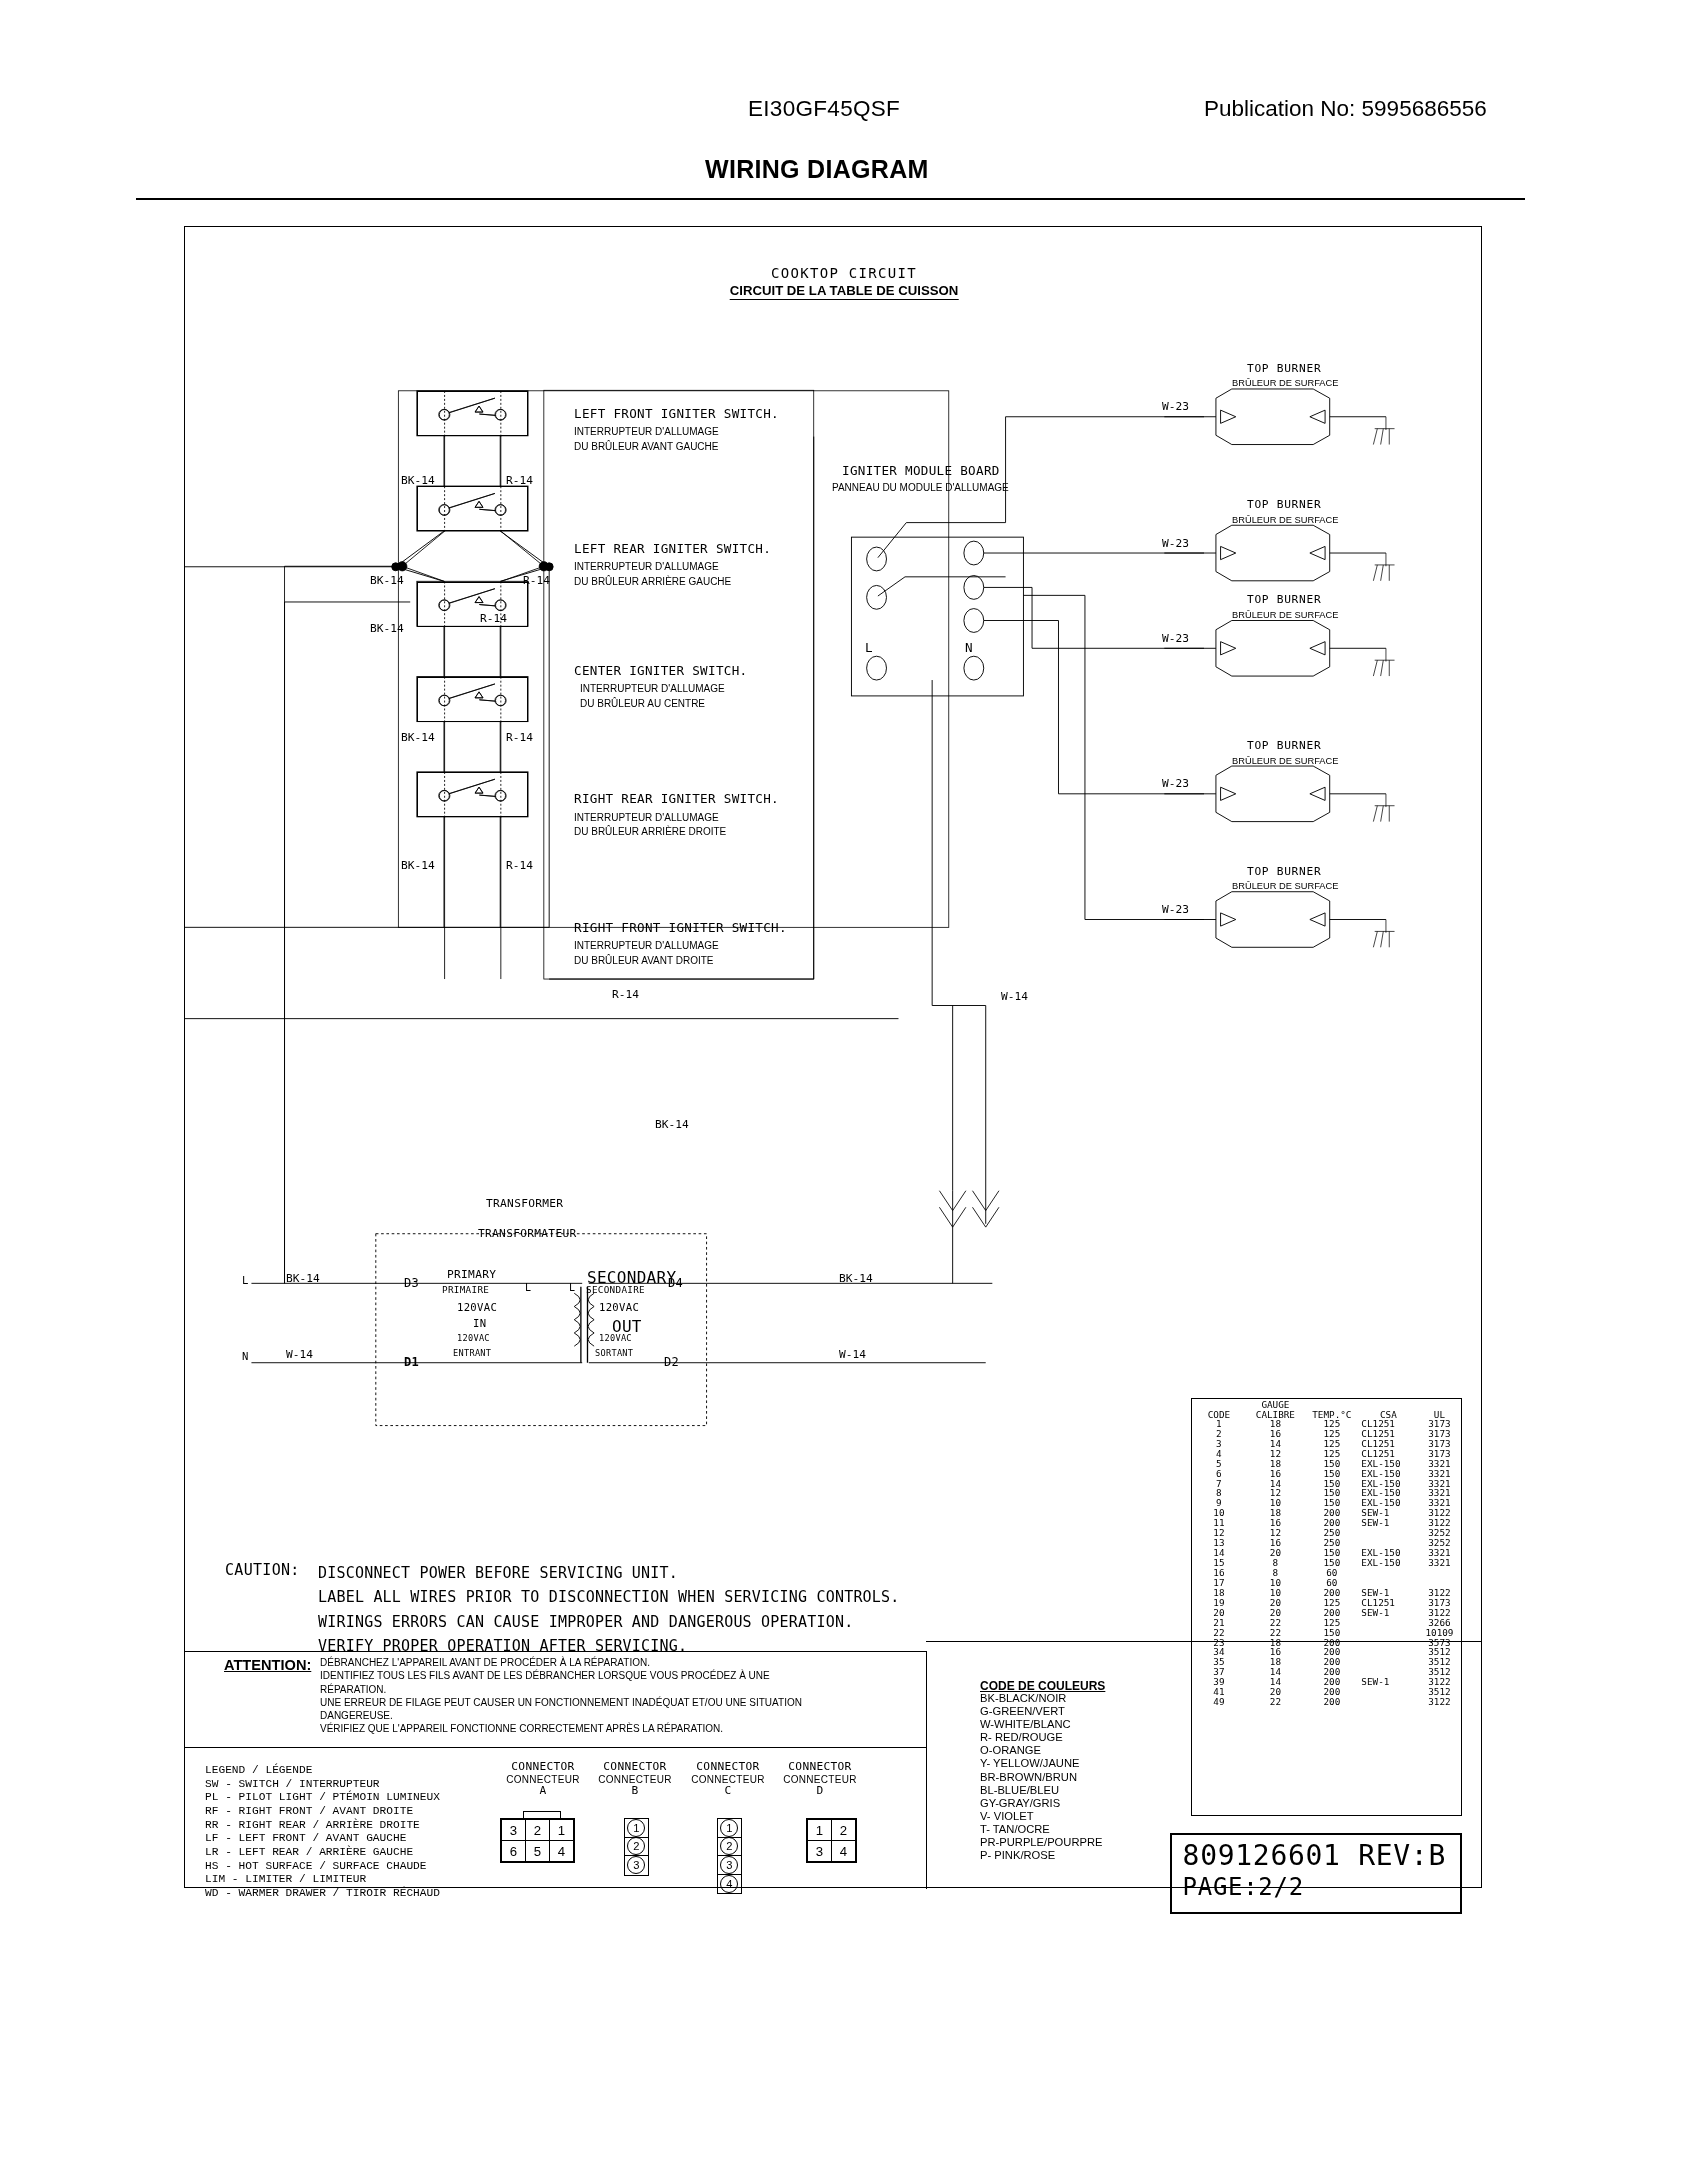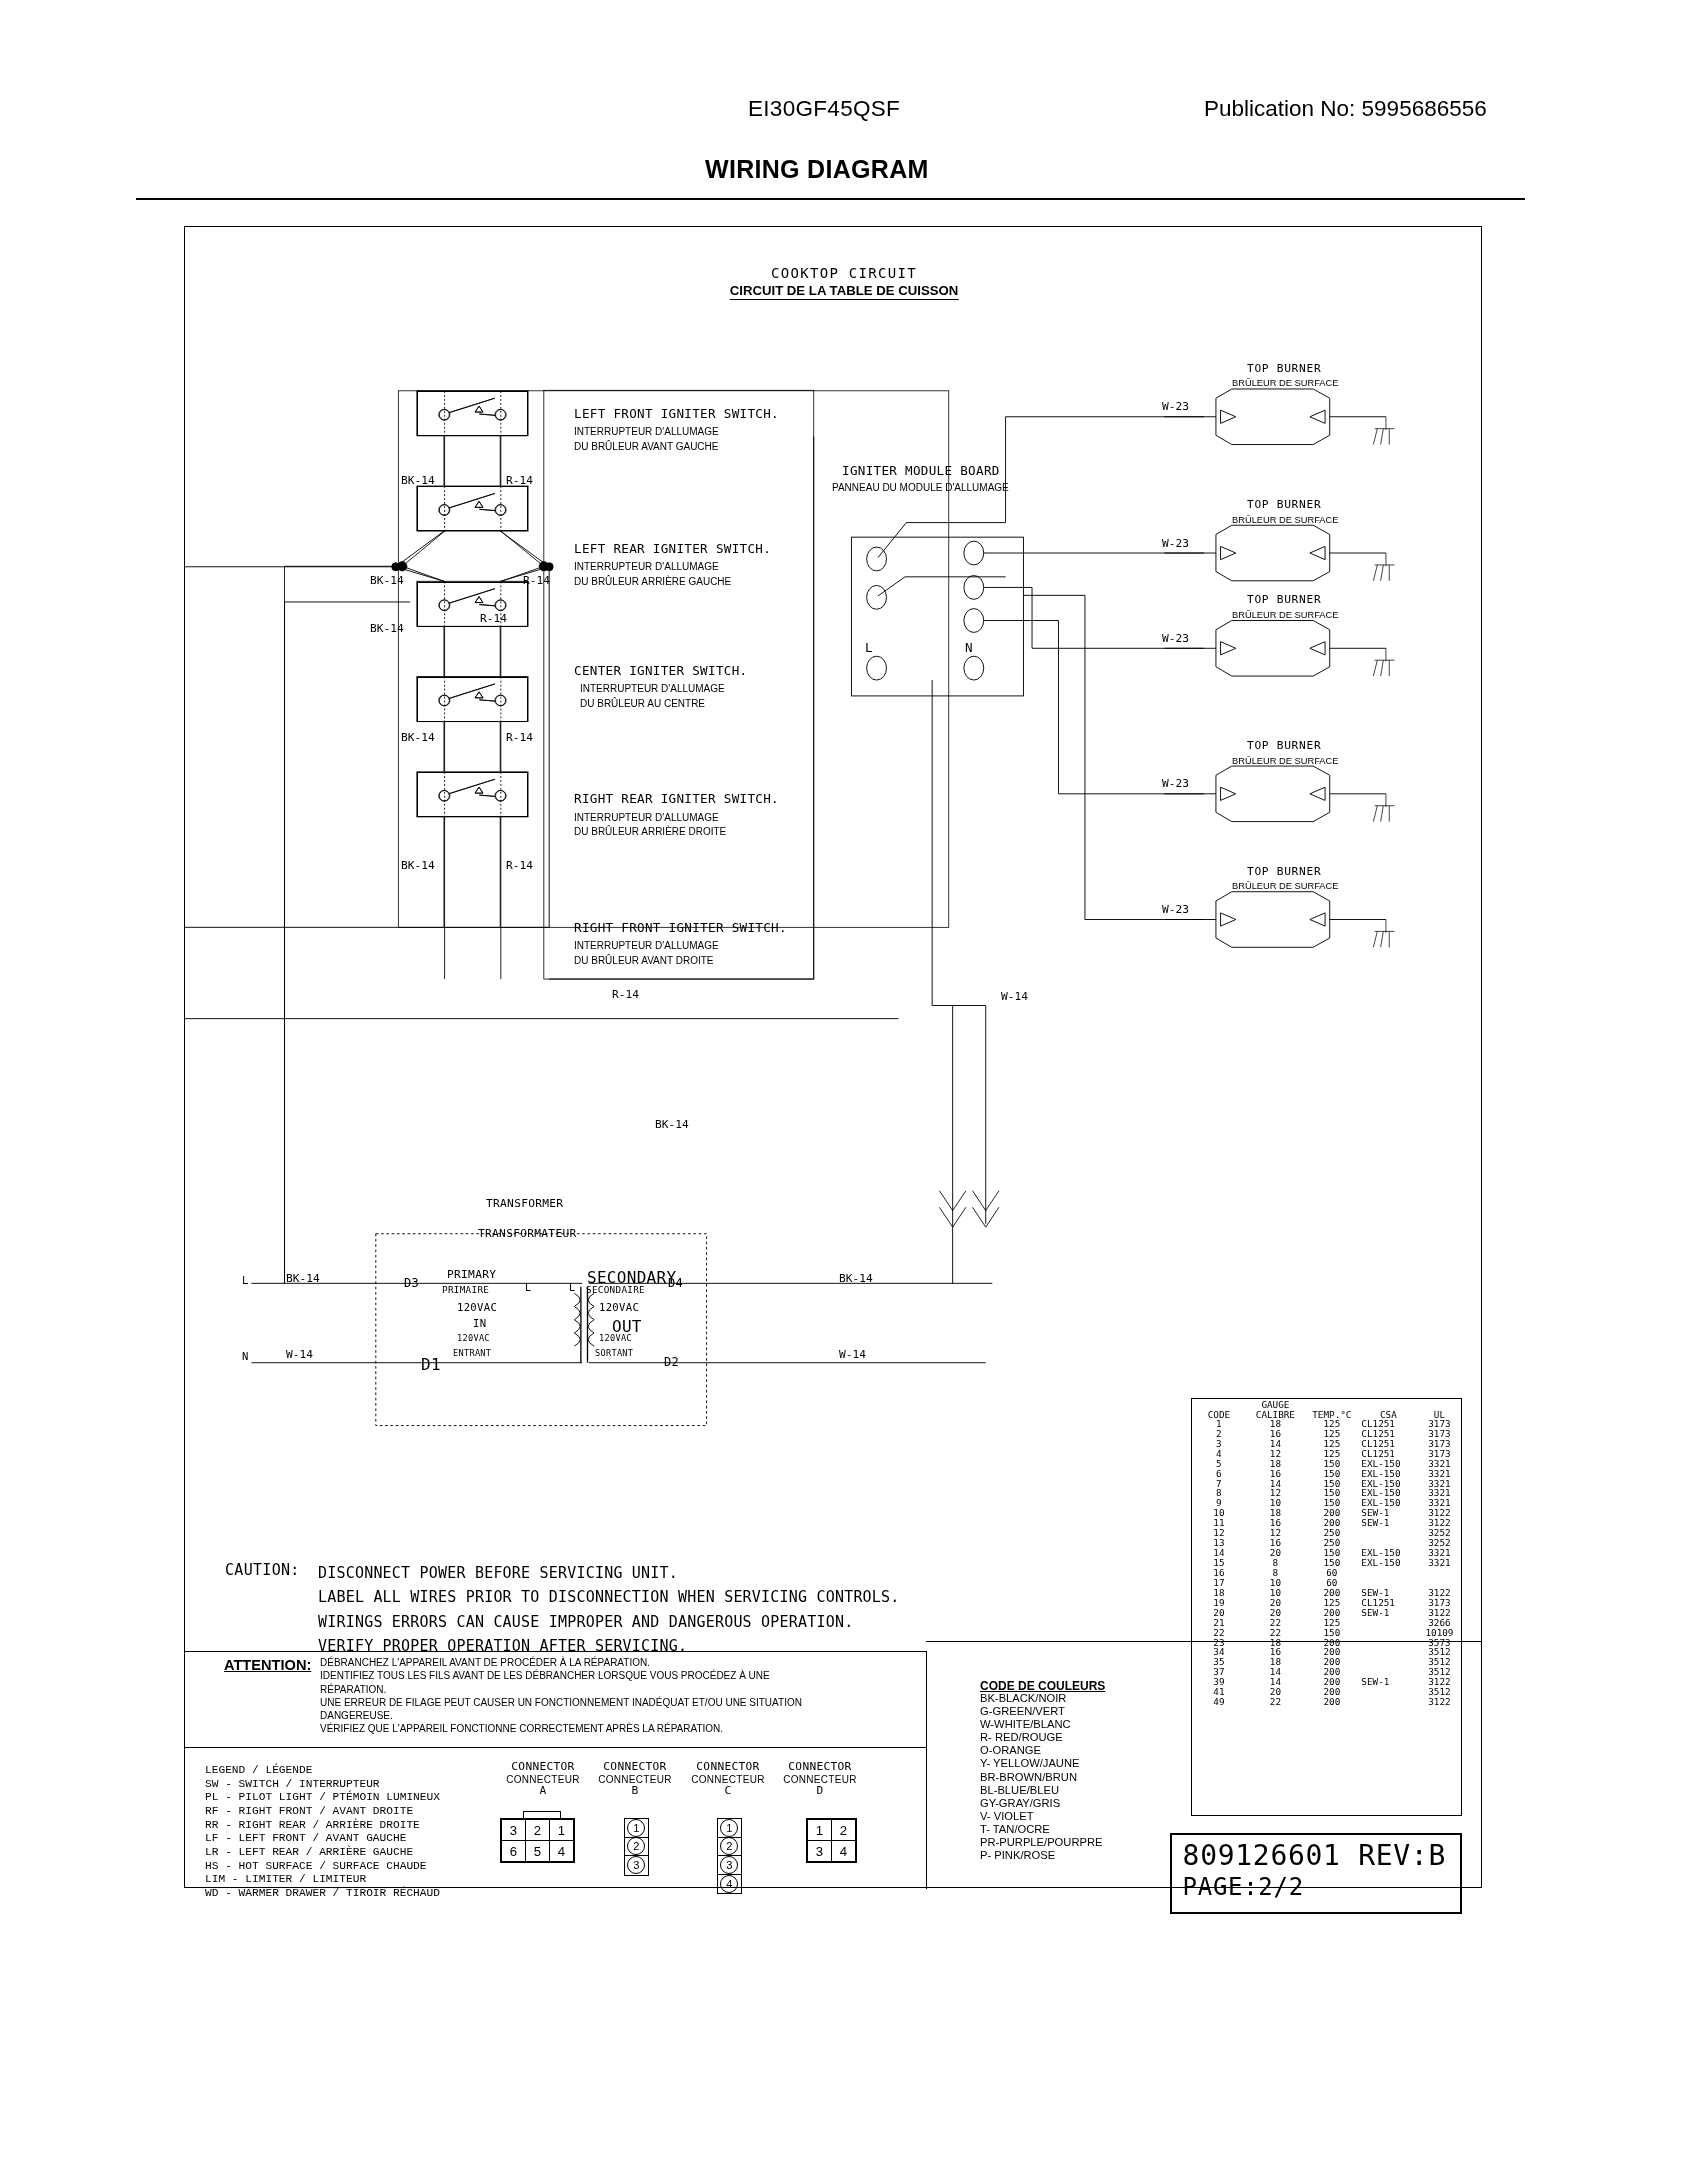--- a/index.html
+++ b/index.html
@@ -465,21 +465,21 @@
   <div class="lbl tech" style="left:473px; top:1317px; font-size:10.6px;">IN</div>
   <div class="lbl tech" style="left:457px; top:1333px; font-size:8.6px;">120VAC</div>
   <div class="lbl tech" style="left:453px; top:1348px; font-size:8.6px;">ENTRANT</div>
 
   <div class="lbl tech" style="left:599px; top:1301px; font-size:10.6px;">120VAC</div>
   <div class="lbl tech" style="left:612px; top:1317px; font-size:16px;">OUT</div>
   <div class="lbl tech" style="left:599px; top:1333px; font-size:8.6px;">120VAC</div>
   <div class="lbl tech" style="left:595px; top:1348px; font-size:8.6px;">SORTANT</div>
 
   <div class="lbl tech" style="left:404px; top:1276px; font-size:12px;">D3</div>
-  <div class="lbl tech" style="left:421px; top:1355px; font-size:16px;">D1</div>
+  <div class="lbl tech" style="left:404px; top:1355px; font-size:12px;font-weight:bold;">D1</div>
   <div class="lbl tech" style="left:668px; top:1276px; font-size:12px;text-align:right;">D4</div>
   <div class="lbl tech" style="left:664px; top:1355px; font-size:12px;">D2</div>
 
   <div class="lbl tech" style="left:242px; top:1274px; font-size:10.6px;">L</div>
   <div class="lbl wirelbl" style="left:286px; top:1272px;">BK-14</div>
   <div class="lbl tech" style="left:242px; top:1350px; font-size:10.6px;">N</div>
   <div class="lbl wirelbl" style="left:286px; top:1348px;">W-14</div>
 
   <div class="lbl wirelbl" style="left:839px; top:1272px;">BK-14</div>
   <div class="lbl wirelbl" style="left:839px; top:1348px;">W-14</div>

